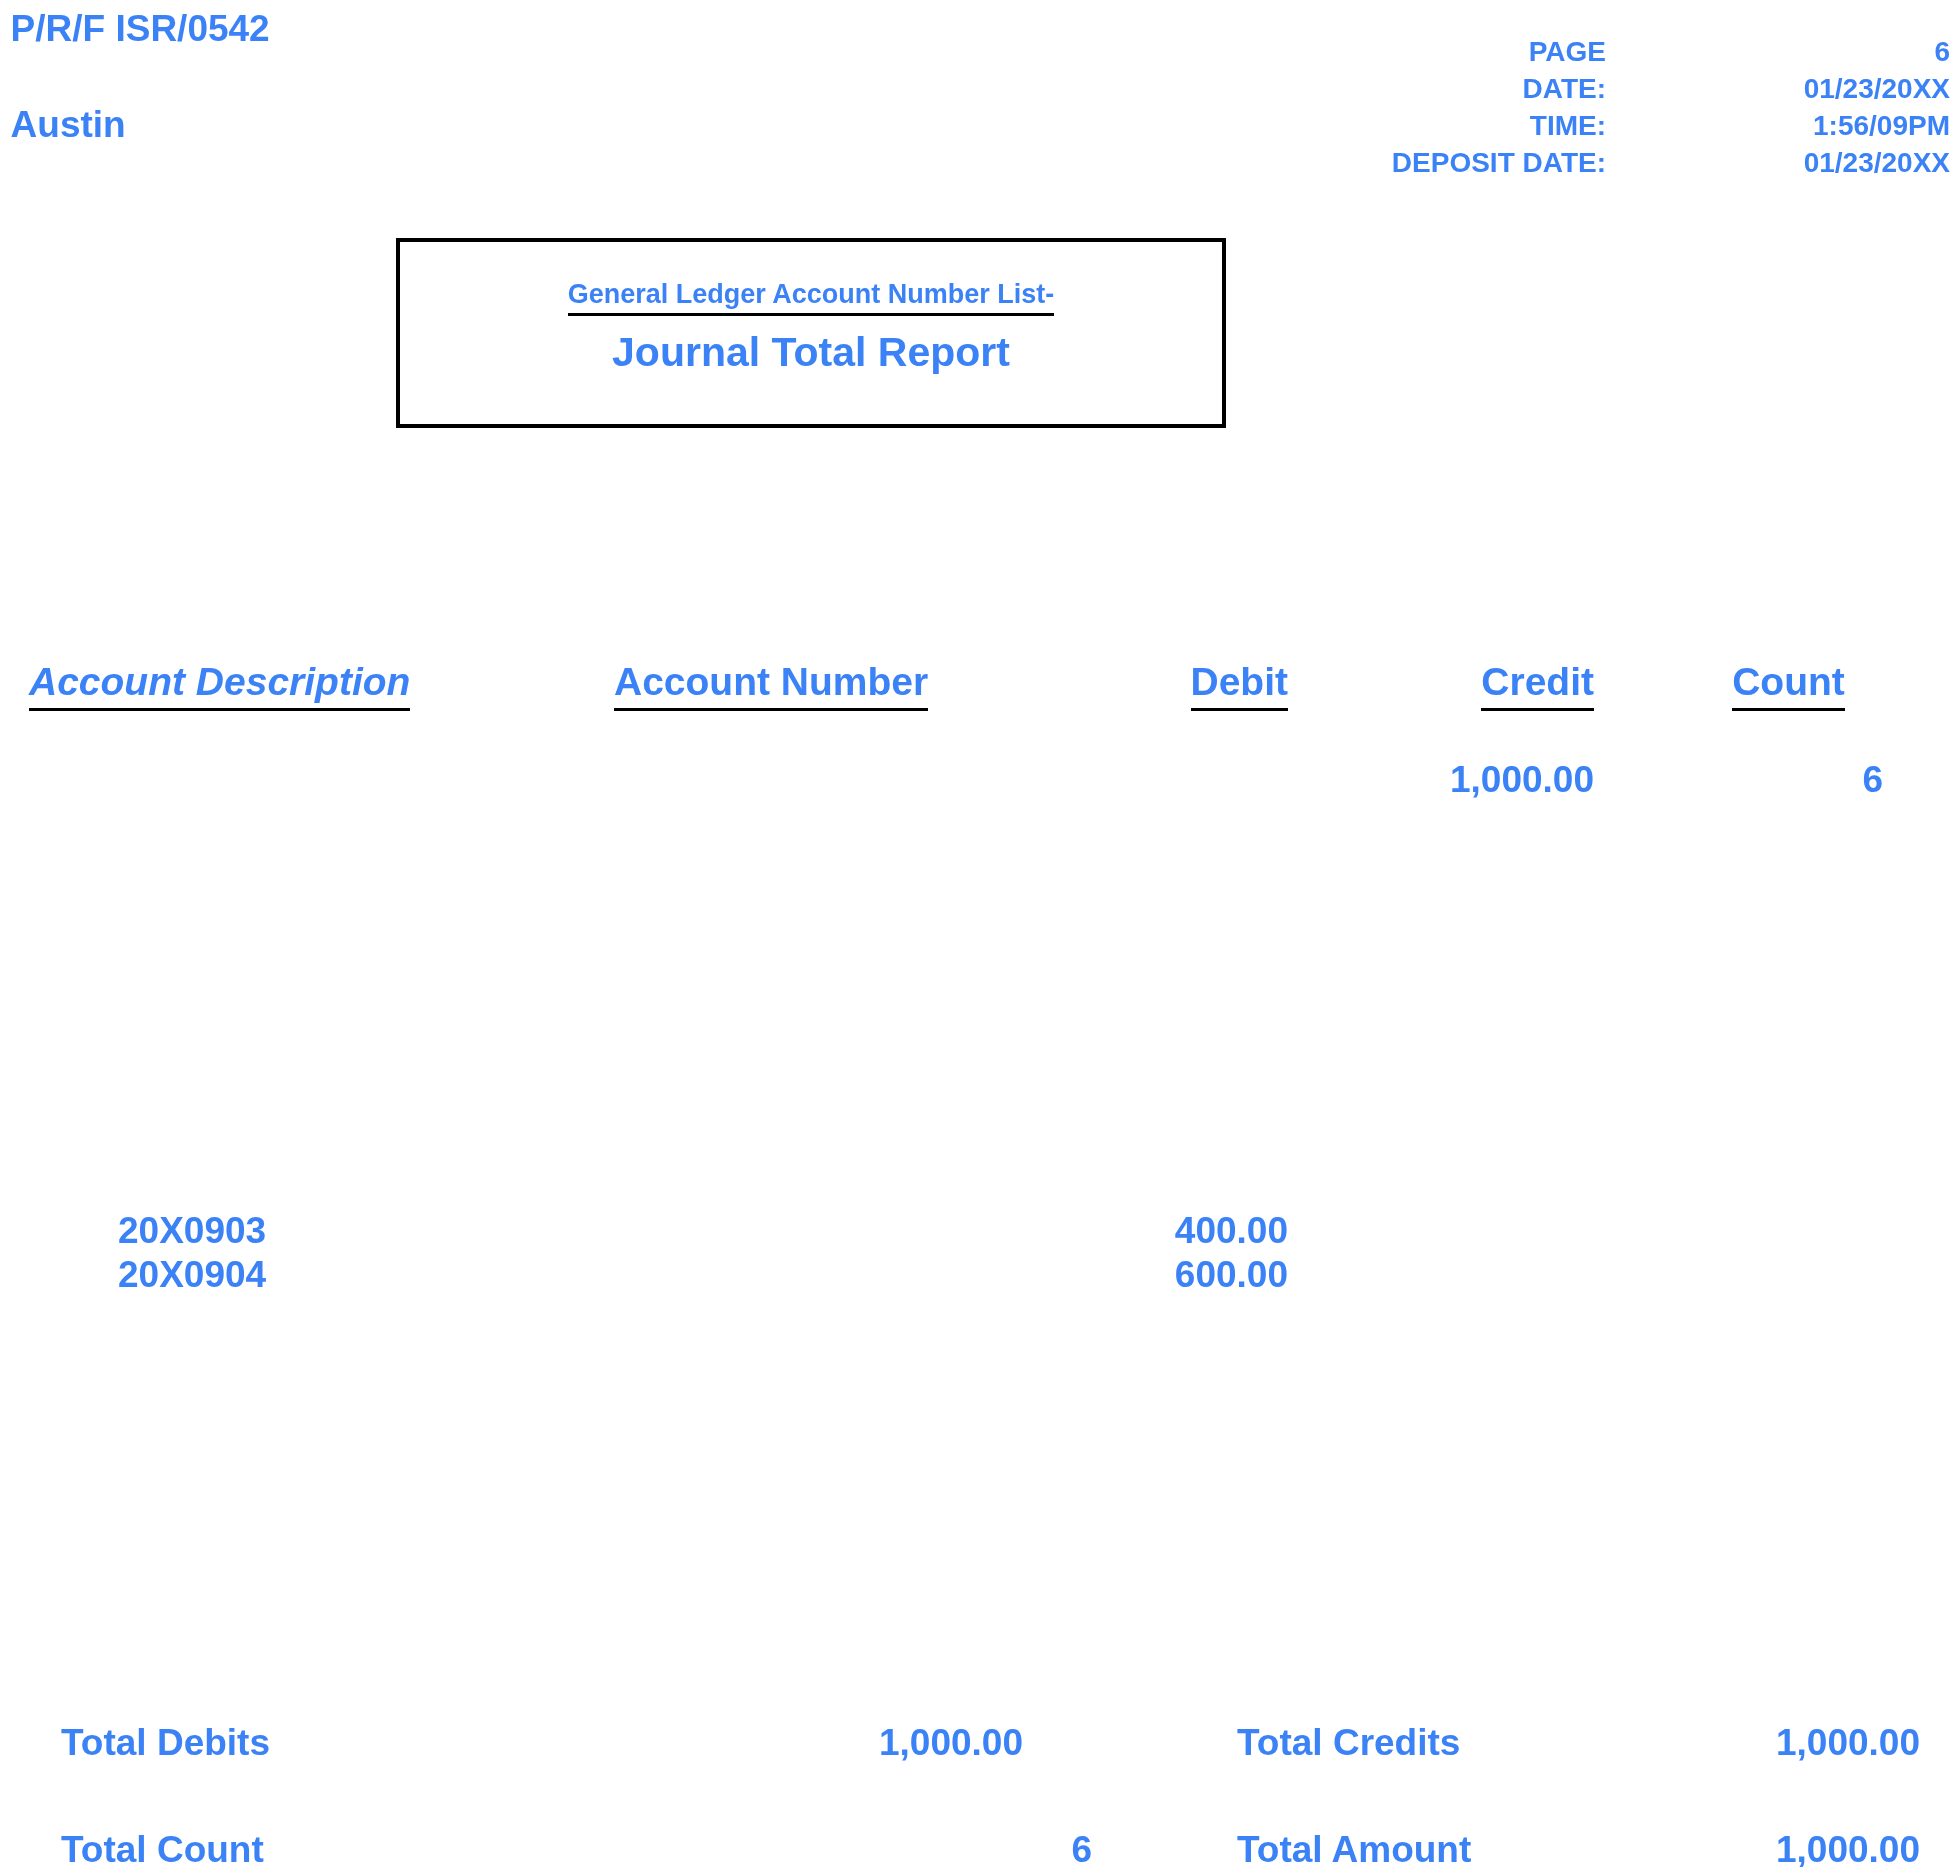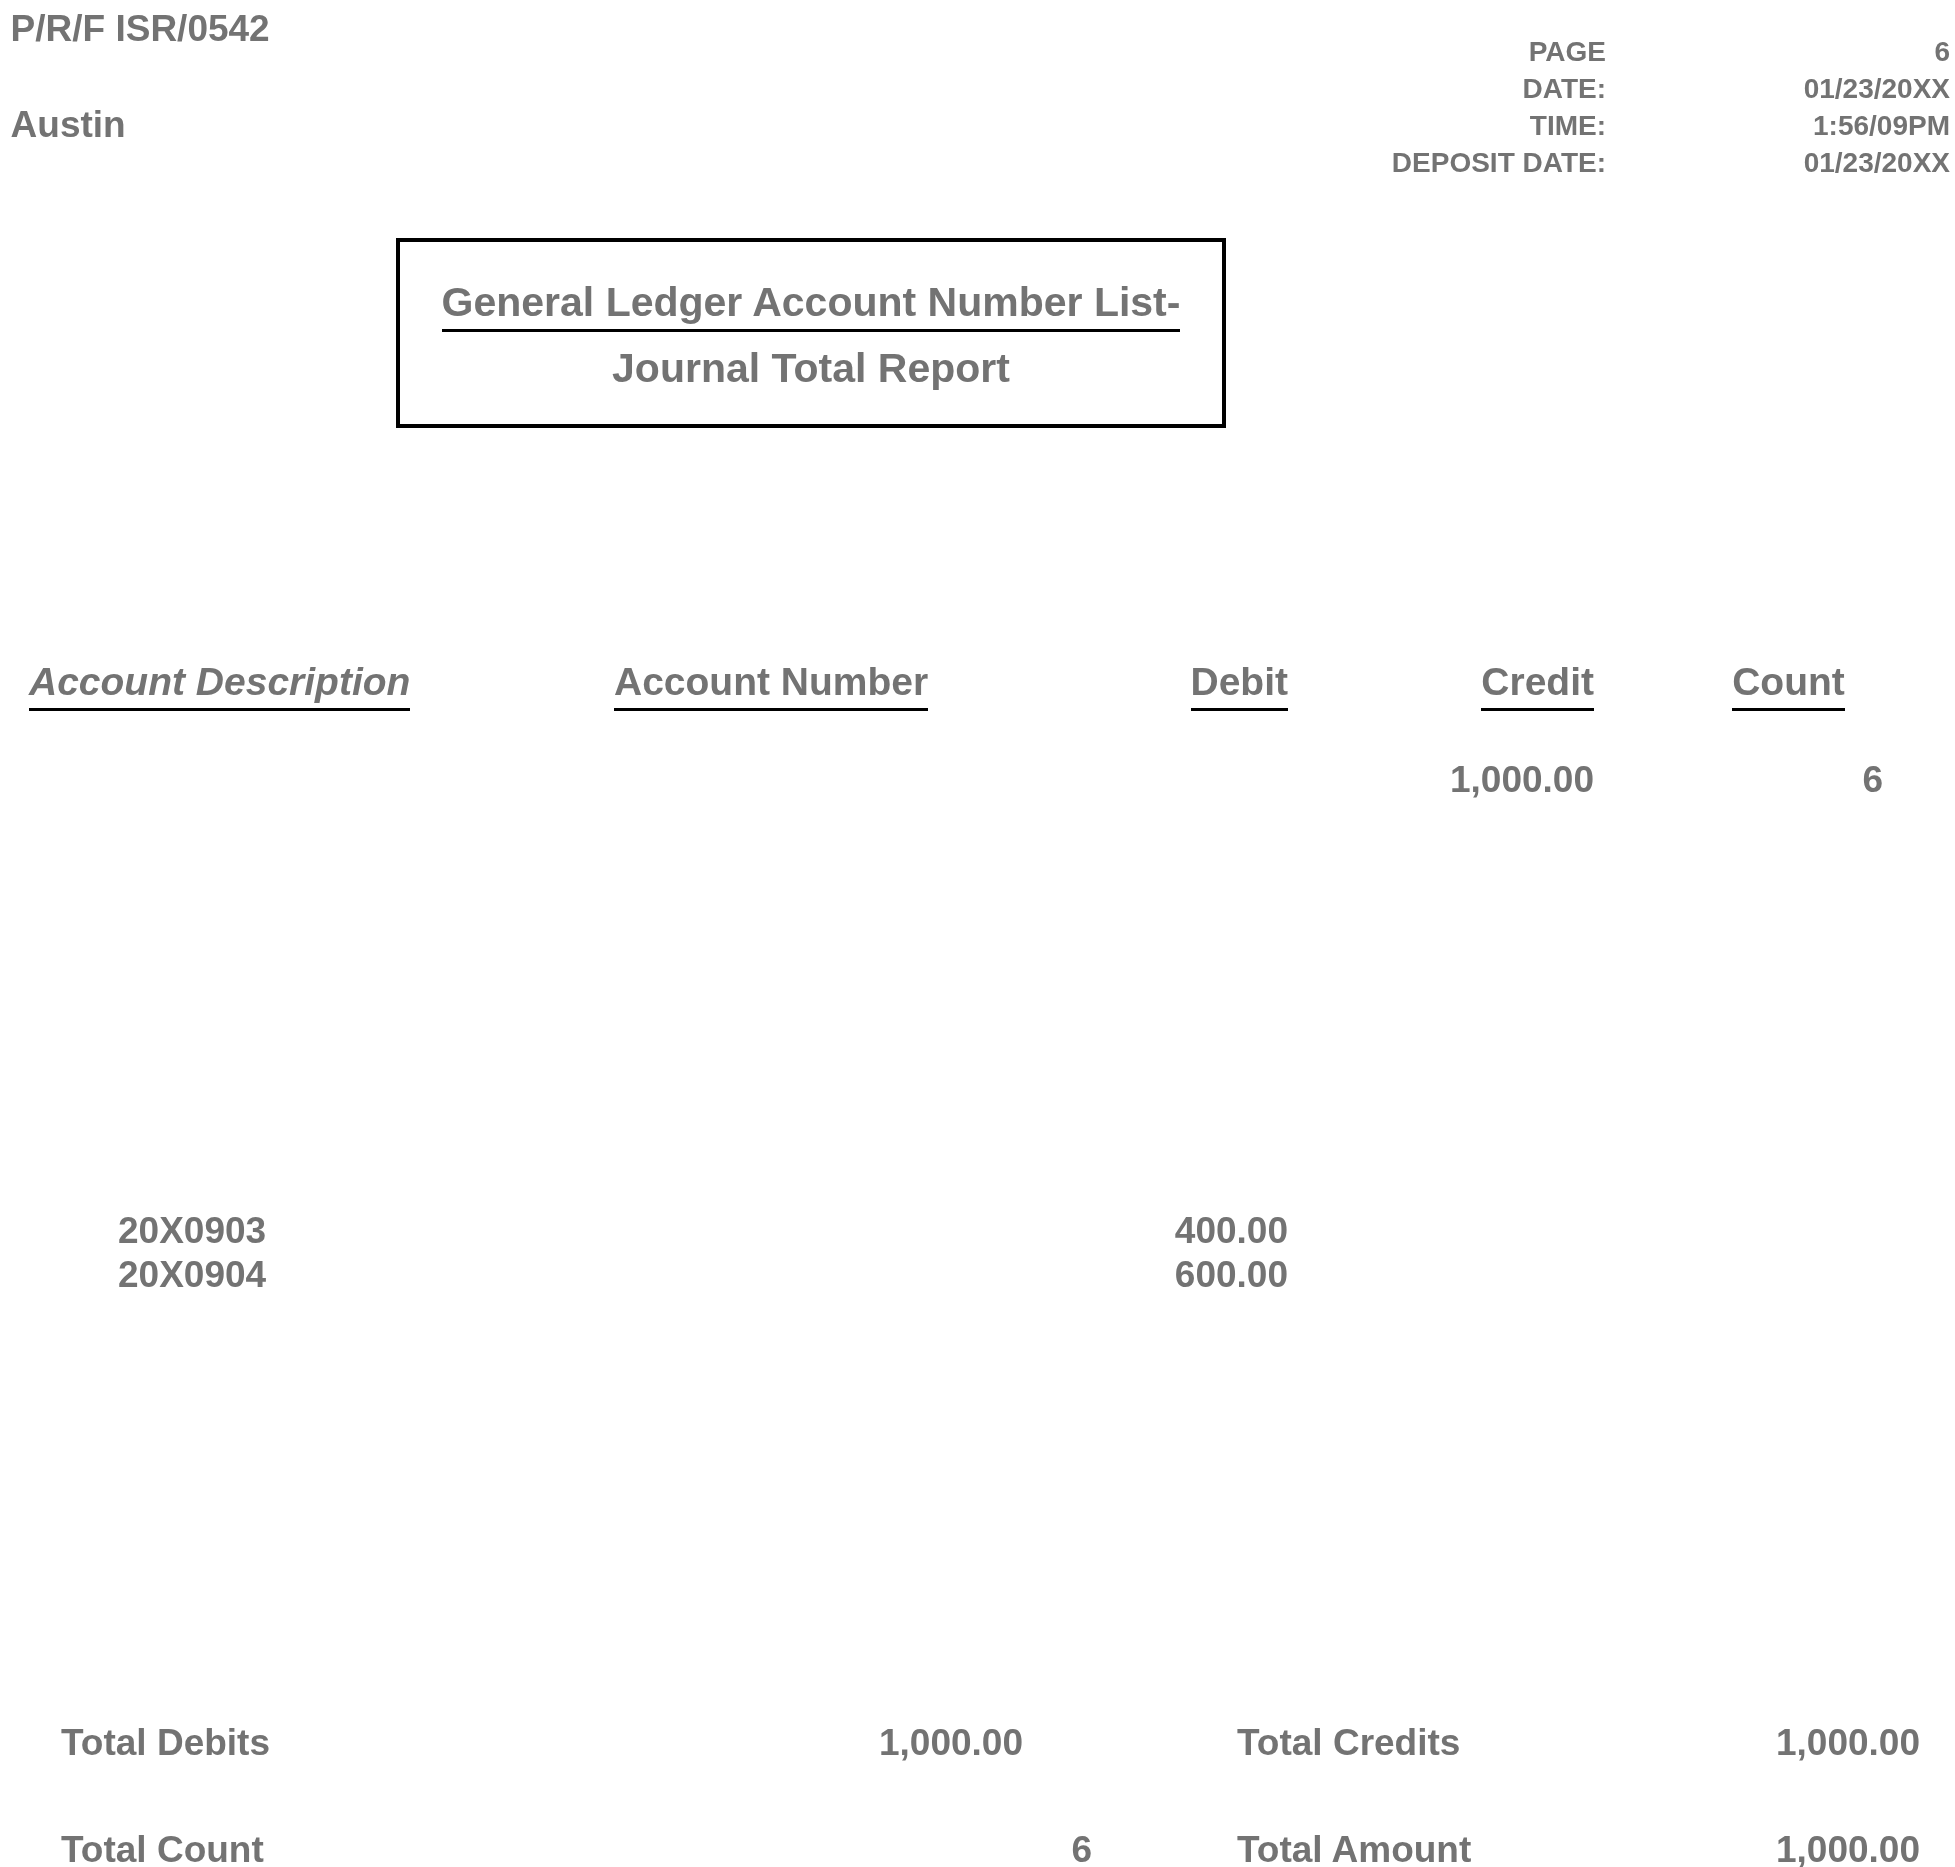--- a/index.html
+++ b/index.html
@@ -5,21 +5,21 @@
   html, body {
     margin: 0;
     padding: 0;
     background: #ffffff;
   }
   .page {
     position: relative;
     width: 1955px;
     height: 1867px;
     background: #ffffff;
-    color: #737373;
+    color: #3b82f6;
     font-family: "Liberation Sans", sans-serif;
     font-weight: bold;
     overflow: hidden;
   }
   .abs { position: absolute; }
 
   
   .report-code { left: 10.6px; top: 7.7px;  font-size: 37px; }
   .location    { left: 10.6px; top: 104px; font-size: 37px; }
 
@@ -31,21 +31,21 @@
   .hdr-row { display: flex; height: 37px; line-height: 37px; }
   .hdr-label { flex: 0 0 544px; text-align: right; white-space: pre; }
   .hdr-value { flex: 1 1 auto; text-align: right; white-space: pre; }
 
   
   .title-box {
     left: 396px; top: 238px; width: 830px; height: 190px;
     border: 4.8px solid #000; box-sizing: border-box;
     text-align: center;
   }
-  .title-line1 { margin-top: 37px; font-size: 41px; }
+  .title-line1 { margin-top: 37px; font-size: 27px; }
   .title-line1 span { border-bottom: 3.9px solid #000; padding-bottom: 3.9px; }
   .title-line2 { margin-top: 19px; font-size: 41px; }
 
   
   .section-heading {
     left: 0; top: 483px; width: 1728px;
     text-align: center;
     font-family: "Liberation Serif", serif;
     font-weight: bold;
     font-size: 41px;

